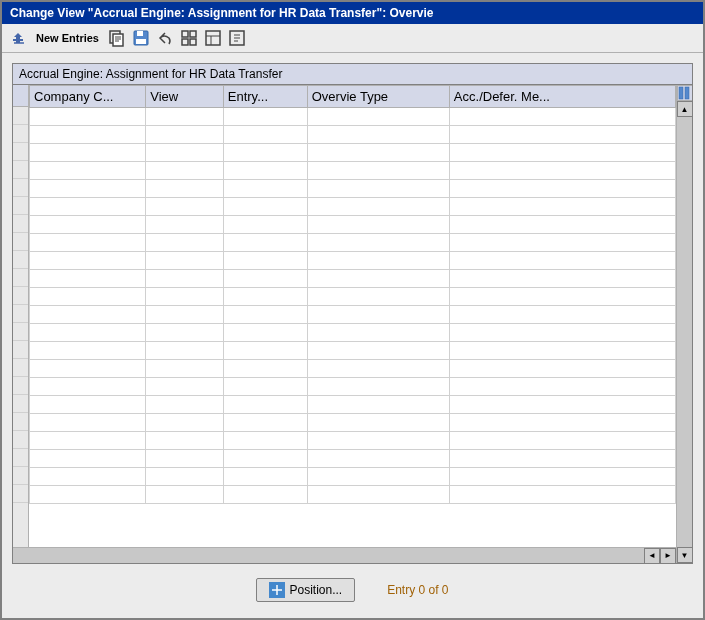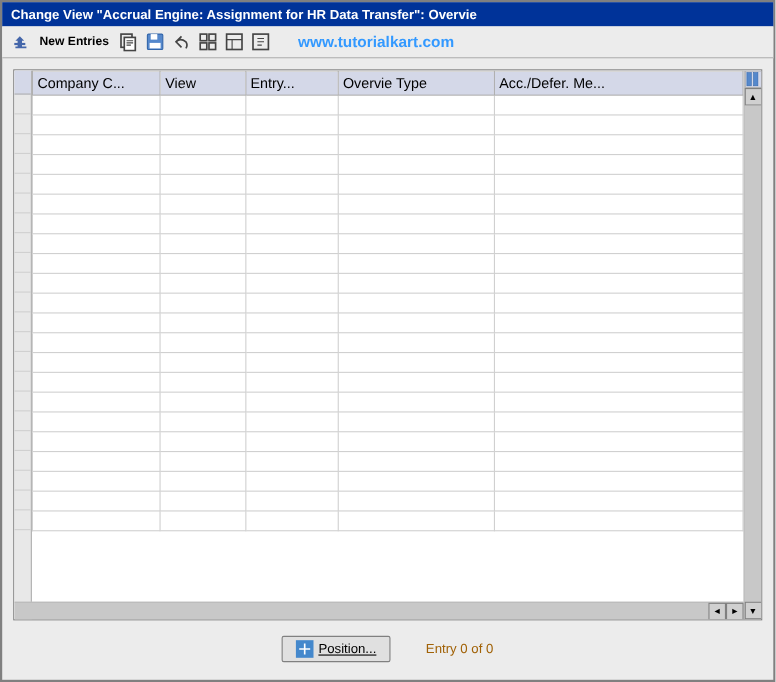--- a/index.html
+++ b/index.html
@@ -199,21 +199,20 @@
     .position-btn {
       display: flex;
       align-items: center;
       gap: 4px;
       background: #e0e0e0;
       border: 1px solid #808080;
       border-radius: 2px;
       padding: 3px 12px;
       cursor: pointer;
       font-size: 12px;
-      text-decoration: underline;
     }
     .position-btn-icon {
       width: 16px;
       height: 16px;
       background: #4488cc;
       display: inline-flex;
       align-items: center;
       justify-content: center;
       color: white;
       font-size: 9px;
@@ -282,25 +281,25 @@
     </div>
     <div class="toolbar-icon">
       <svg width="18" height="18" viewBox="0 0 18 18">
         <rect x="2" y="2" width="14" height="14" fill="none" stroke="#444" stroke-width="1.5"></rect>
         <line x1="6" y1="6" x2="12" y2="6" stroke="#444" stroke-width="1"></line>
         <line x1="6" y1="9" x2="12" y2="9" stroke="#444" stroke-width="1"></line>
         <line x1="6" y1="12" x2="10" y2="12" stroke="#444" stroke-width="1"></line>
       </svg>
     </div>
 
-    <span class="watermark">www.tutorialkart.com</span>
   </div>
 
   <div class="content-area">
     <div class="table-container">
+      <div class="table-title">Accrual Engine: Assignment for HR Data Transfer</div>
       <div class="table-wrapper">
 
         <div class="row-selector-col">
           <div class="row-selector-header"></div>
           <div class="row-selector-cell"></div>
           <div class="row-selector-cell"></div>
           <div class="row-selector-cell"></div>
           <div class="row-selector-cell"></div>
           <div class="row-selector-cell"></div>
           <div class="row-selector-cell"></div>

